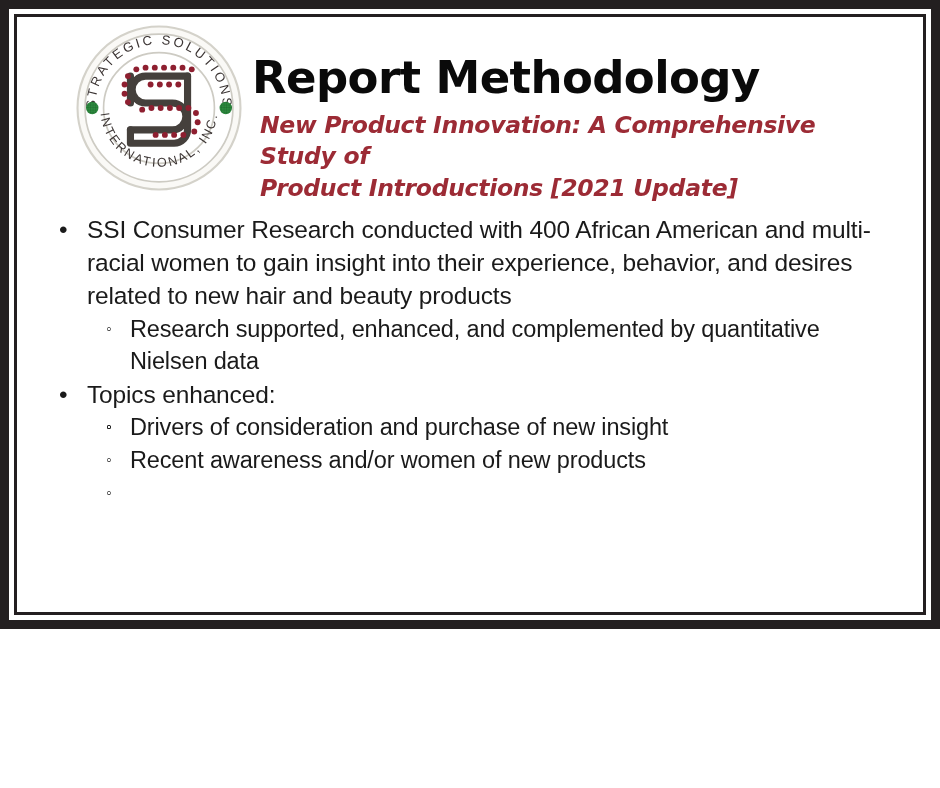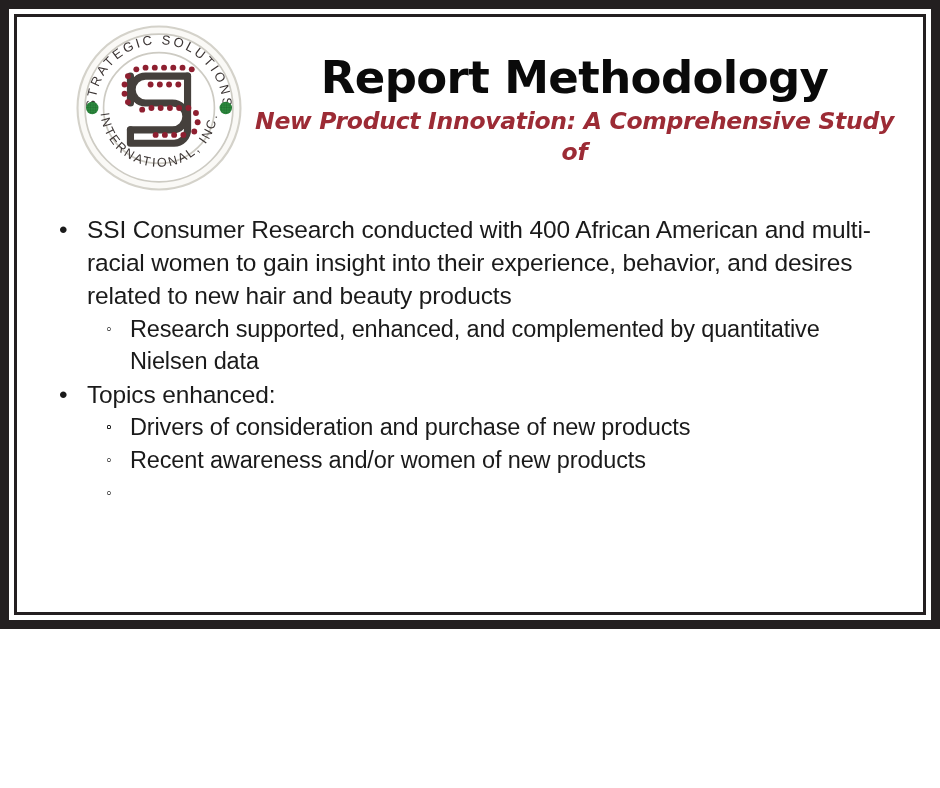--- a/index.html
+++ b/index.html
@@ -63,41 +63,40 @@
     height: 168px;
   }
   .logo svg { display: block; width: 168px; height: 168px; }
 
   
   .title-block {
     position: absolute;
     left: 235px;
     top: 38px;
     width: 645px;
-    text-align: center;
   }
   .main-title {
     font-family: "DejaVu Sans", sans-serif;
     font-size: 45px;
     font-weight: 700;
     color: #0a0a0a;
     letter-spacing: -0.6px;
     line-height: 1.04;
     margin: 0 0 4px 0;
     white-space: nowrap;
   }
   .subtitle {
     font-family: "DejaVu Sans", sans-serif;
     font-size: 23.5px;
     font-weight: 700;
     font-style: italic;
     color: #9c2b35;
     line-height: 1.34;
     letter-spacing: -0.3px;
-    margin: 0;
+    margin: 8px;
   }
 
   
   .content {
     position: absolute;
     left: 0;
     top: 196px;
     right: 0;
     bottom: 0;
   }
@@ -218,20 +217,21 @@
                 <circle cx="129" cy="132" r="3.5"></circle>
             </g>
           </svg>
         </div>
 
         <div class="title-block">
           <h1 class="main-title">Report Methodology</h1>
           <div class="subtitle">
             <span>New Product Innovation: A Comprehensive Study of</span>
             <br>
+            <span>Product Introductions [2021 Update]</span>
           </div>
         </div>
       </div>
 
       <div class="content">
         <ul class="lvl1">
 
           <li class="b1">
             <span class="mk1">•</span>
             <span>SSI Consumer Research conducted with 400 African American and multi-racial women to gain insight into their experience, behavior, and desires related to new hair and beauty products</span>
@@ -248,21 +248,21 @@
             <span>Topics enhanced:</span>
             <ul class="lvl2">
               <li class="b2">
                 <span class="mk2">◦</span>
               </li>
               <li class="b2">
                 <span class="mk2">◦</span>
               </li>
               <li class="b2">
                 <span class="mk2">◦</span>
-                <span>Drivers of consideration and purchase of new products</span>
+                <span>Drivers of consideration and purchase of new insight</span>
               </li>
               <li class="b2">
                 <span class="mk2">◦</span>
                 <span>Recent awareness and/or women of new products</span>
               </li>
               <li class="b2">
                 <span class="mk2">◦</span>
               </li>
             </ul>
           </li>

